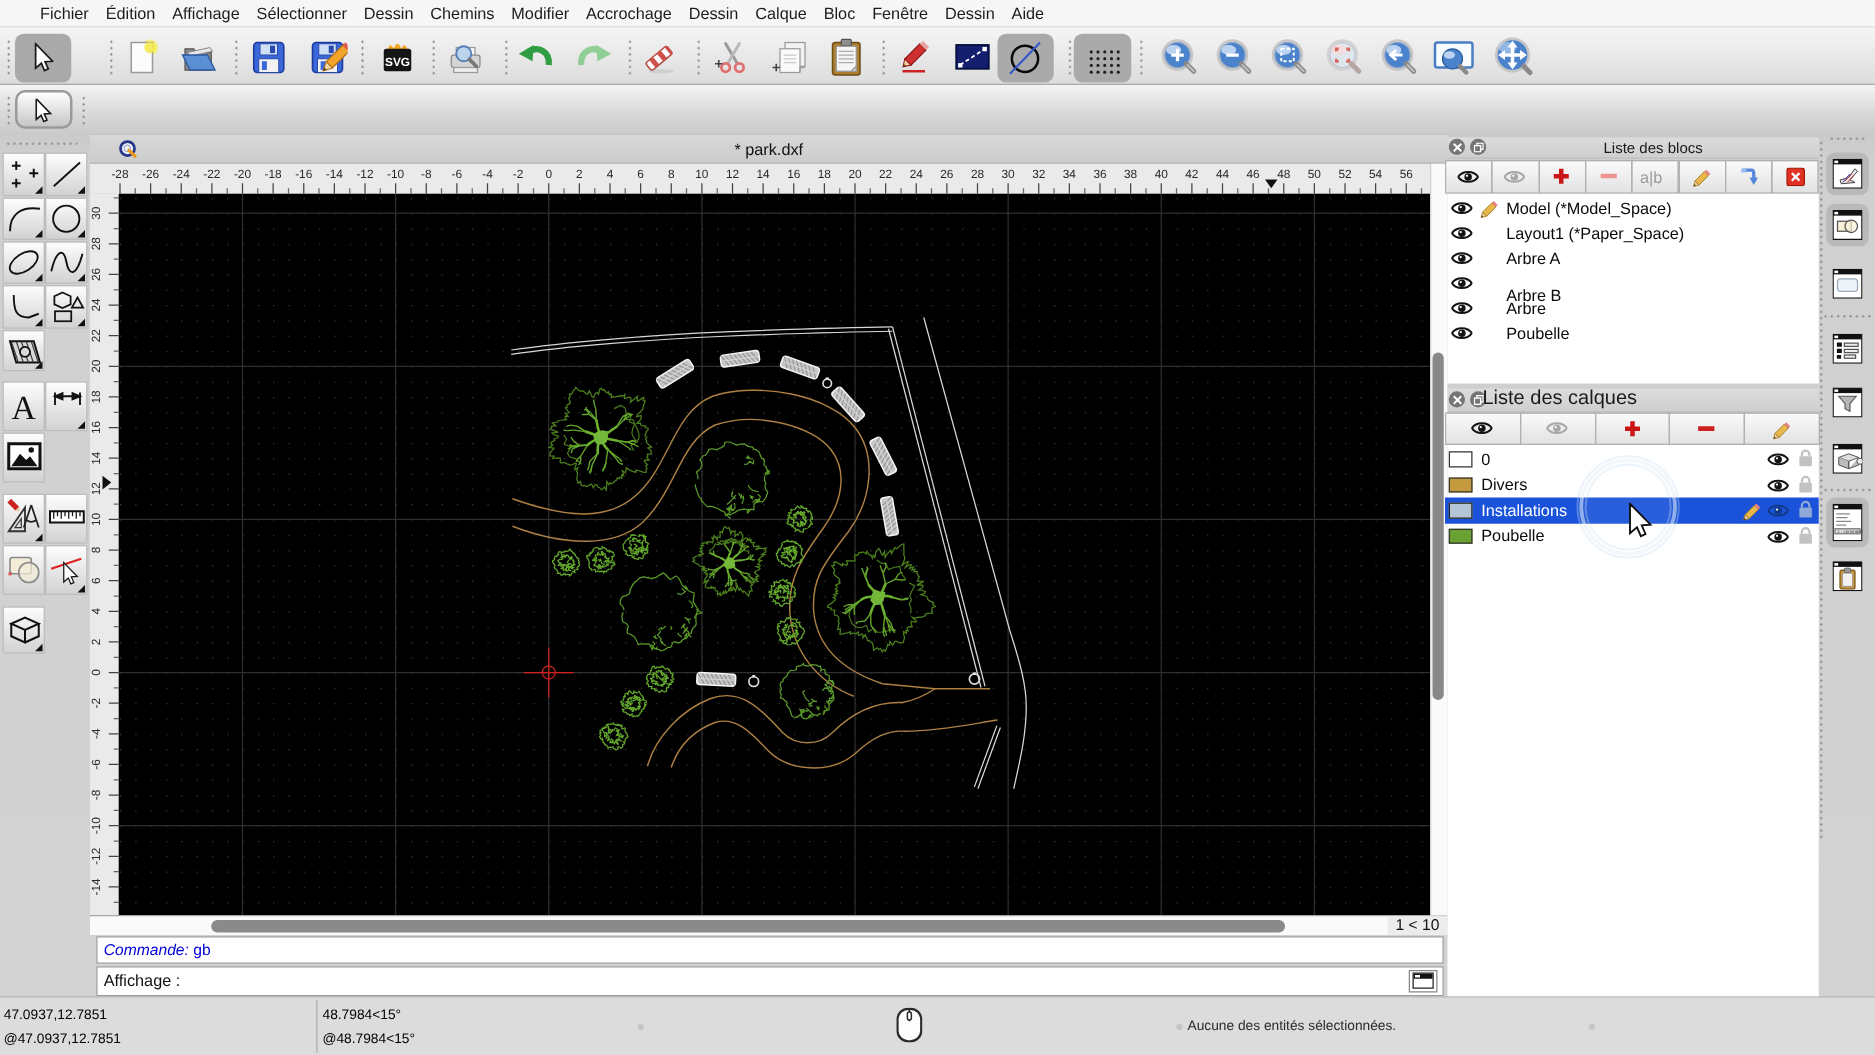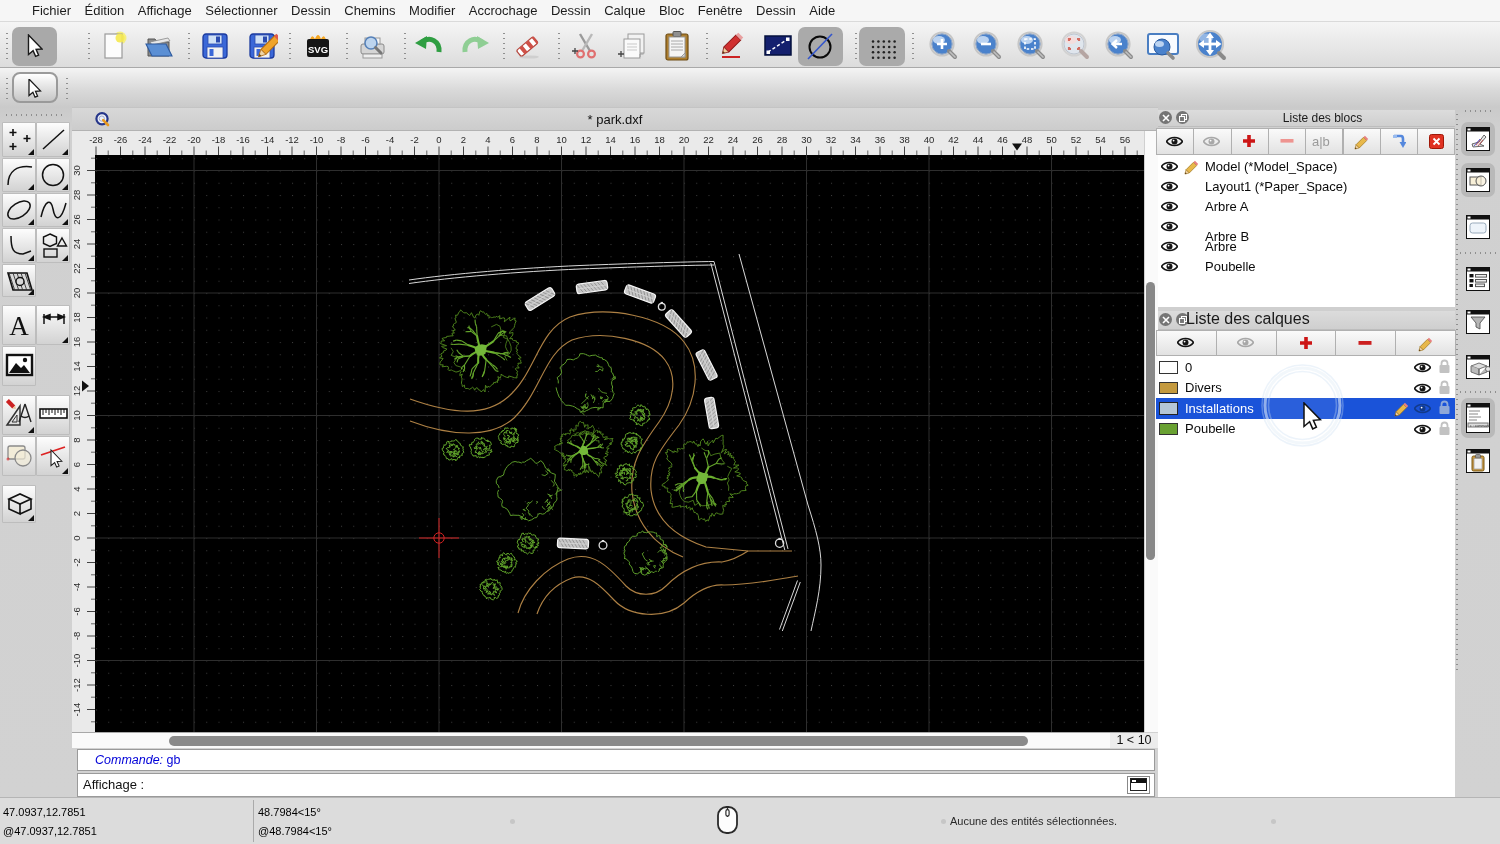--- a/index.html
+++ b/index.html
@@ -18,21 +18,21 @@
 .pbtn svg{position:absolute;left:0;top:0}
 
 #mdititle{left:72px;top:107px;width:1086px;height:24px;background:linear-gradient(#d8d8d8,#cccccc);border-bottom:1px solid #b2b2b2;border-top:1px solid #c4c4c4}
 #mdititle-text{width:100%;text-align:center;line-height:23px;font-size:13px;color:#111}
 #vscroll{left:1144px;top:131px;width:14px;height:601px;background:#fafafa;border-left:1px solid #d0d0d0}
 #vthumb{left:1146px;top:282px;width:9px;height:278px;background:#888;border-radius:5px}
 #hscrollband{left:72px;top:732px;width:1072px;height:16px;background:#fafafa;border-top:1px solid #a8a8a8}
 #hthumb{left:169px;top:735.5px;width:859px;height:10.5px;background:#8a8a8a;border-radius:5px}
 #hlabel{left:1110px;top:733px;width:48px;height:15px;background:#ececec;font-size:12.5px;color:#111;text-align:center;line-height:14px}
 
-#cmdhist{left:77px;top:749px;width:1078px;height:22px;background:#fff;border:1px solid #9a9a9a;font-size:12.5px;line-height:20px;color:#0000d8;padding-left:17px}
+#cmdhist{left:77px;top:749px;width:1078px;height:22px;background:#fff;border:1px solid #9a9a9a;font-size:12.5px;line-height:20px;color:#0000d8;padding-left:5px}
 #cmdinput{left:77px;top:773px;width:1078px;height:24px;background:#fff;border:1px solid #9a9a9a;font-size:13px;line-height:22px;color:#111;padding-left:5px}
 #cmdbtn{left:1127px;top:776px;width:23px;height:18px;background:#fff;border:1px solid #888}
 #statusbar{left:0;top:797px;width:1500px;height:47px;background:#dcdcdc;border-top:1px solid #b5b5b5;font-size:11px;color:#222}
 
 .stripbtn{position:absolute;width:34px;height:34px;border-radius:7px}
 .stripbtn.on{background:#b9b9b9}
 .winicon{position:absolute;left:5px;top:6px;width:24px;height:21px;background:#fff;border:1px solid #222}
 .winicon:before{content:"";position:absolute;left:0;top:0;width:100%;height:4px;background:#111}
 .winicon:after{content:"";position:absolute;left:1px;top:1px;width:4px;height:2px;background:#fff}
 .rowtxt{position:absolute;font-size:13px;color:#0a0a0a}

